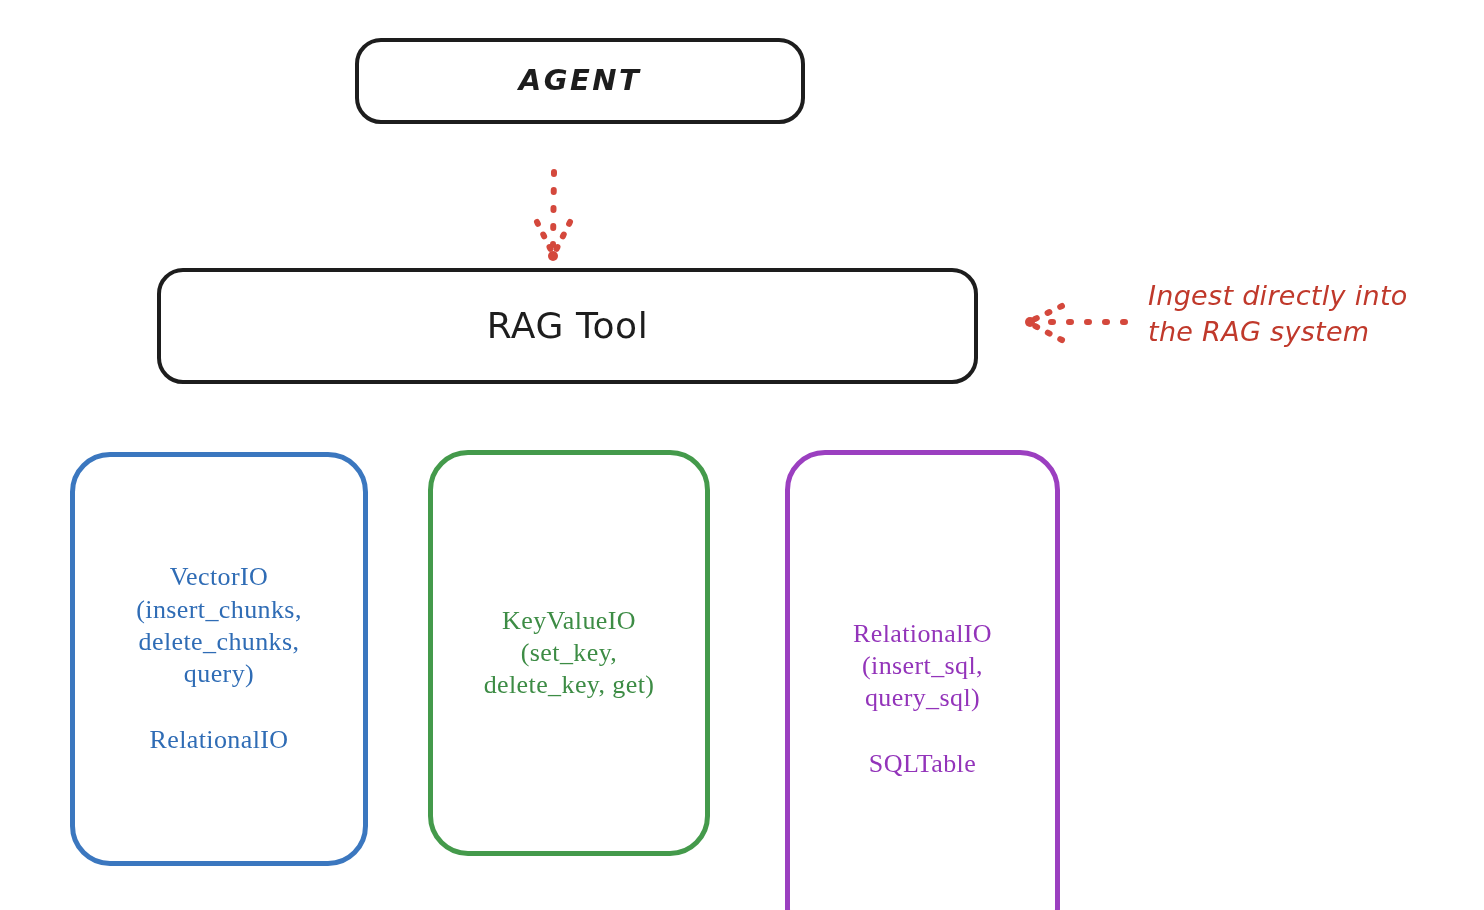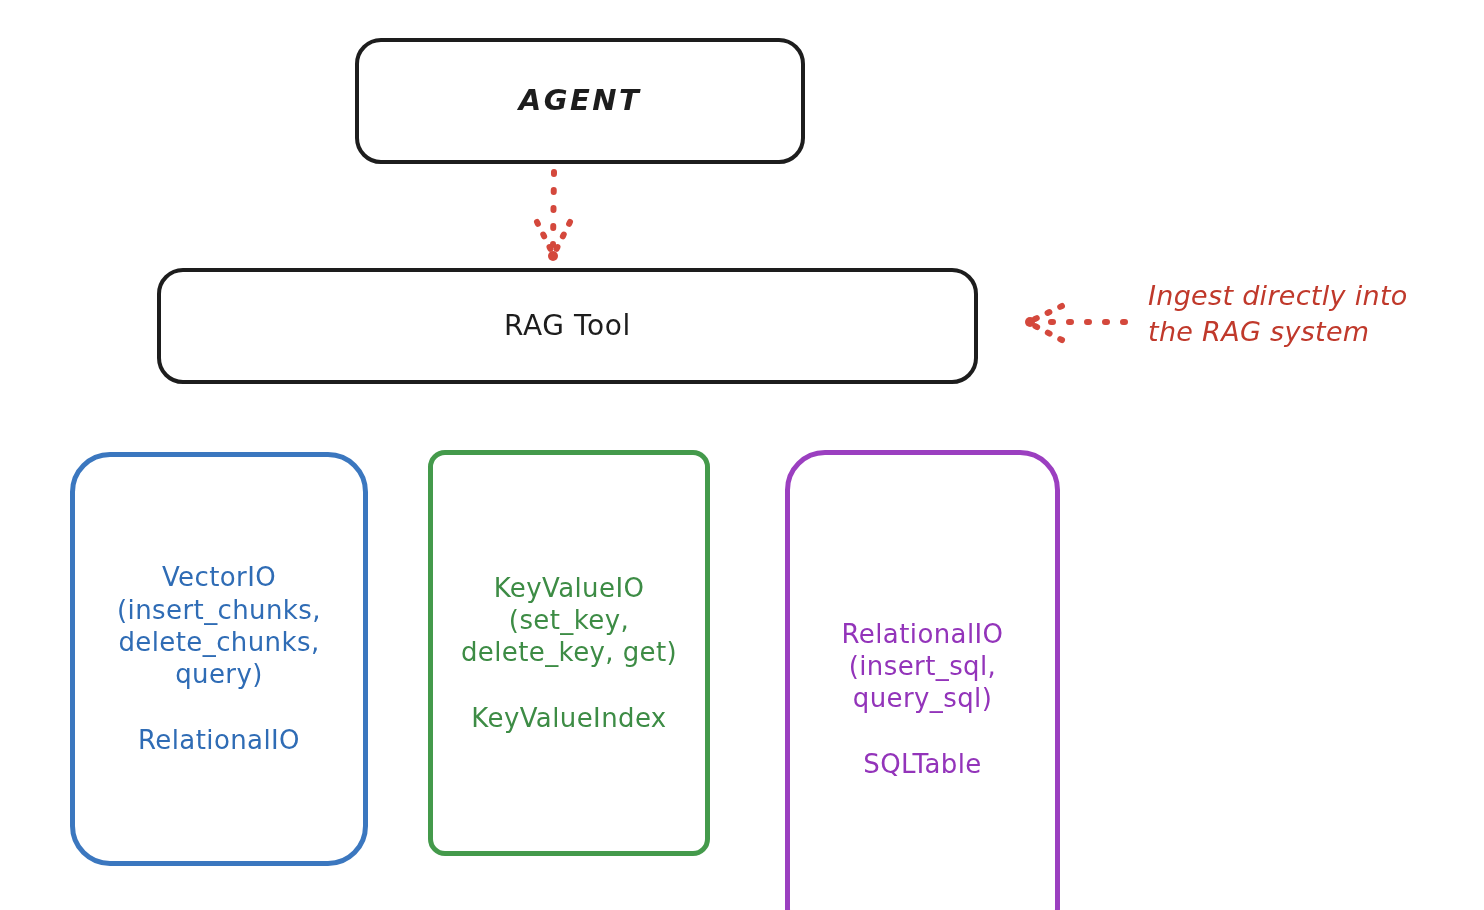--- a/index.html
+++ b/index.html
@@ -45,46 +45,47 @@
   
   .node-black {
     border: 4px solid #1d1d1d;
     border-radius: 26px;
     color: #1d1d1d;
   }
   #agent-node {
     left: 355px;
     top: 38px;
     width: 450px;
-    height: 126px;
+    height: 86px;
   }
   #agent-node .label {
     font-size: 29px;
     font-style: italic;
     font-weight: 600;
     letter-spacing: 2.5px;
   }
   #rag-tool-node {
     left: 157px;
     top: 268px;
     width: 821px;
     height: 116px;
   }
   #rag-tool-node .label {
-    font-size: 28px;
+    font-size: 36px;
     font-weight: 500;
     letter-spacing: 0.6px;
   }
 
   
   .node-colored {
     border-width: 5px;
     border-style: solid;
     border-radius: 40px;
     padding: 16px 10px;
+    font-family: Liberation Serif, serif;
   }
   .node-colored .label {
     font-size: 26px;
     font-weight: 500;
   }
   .node-colored .label.secondary {
     margin-top: 34px;
   }
 
   #vectorio-node {
@@ -95,21 +96,20 @@
     border-color: #3b77bf;
     color: #2f6cb5;
   }
   #keyvalueio-node {
     left: 428px;
     top: 450px;
     width: 282px;
     height: 406px;
     border-color: #449a4b;
     color: #3d8c45;
-    border-radius: 17px;
   }
   #relationalio-node {
     left: 785px;
     top: 450px;
     width: 275px;
     height: 498px;
     border-color: #9b3fc0;
     color: #9334ba;
   }
 
@@ -175,21 +175,20 @@
 (insert_chunks,
 delete_chunks,
 query)</div>
     <div class="label secondary">RelationalIO</div>
   </div>
 
   <div class="node node-colored" id="keyvalueio-node">
     <div class="label">KeyValueIO
 (set_key,
 delete_key, get)</div>
-    <div class="label secondary">KeyValueIndex</div>
   </div>
 
   <div class="node node-colored" id="relationalio-node">
     <div class="label">RelationalIO
 (insert_sql,
 query_sql)</div>
     <div class="label secondary">SQLTable</div>
   </div>
 
   <div id="ingest-annotation">Ingest directly into

